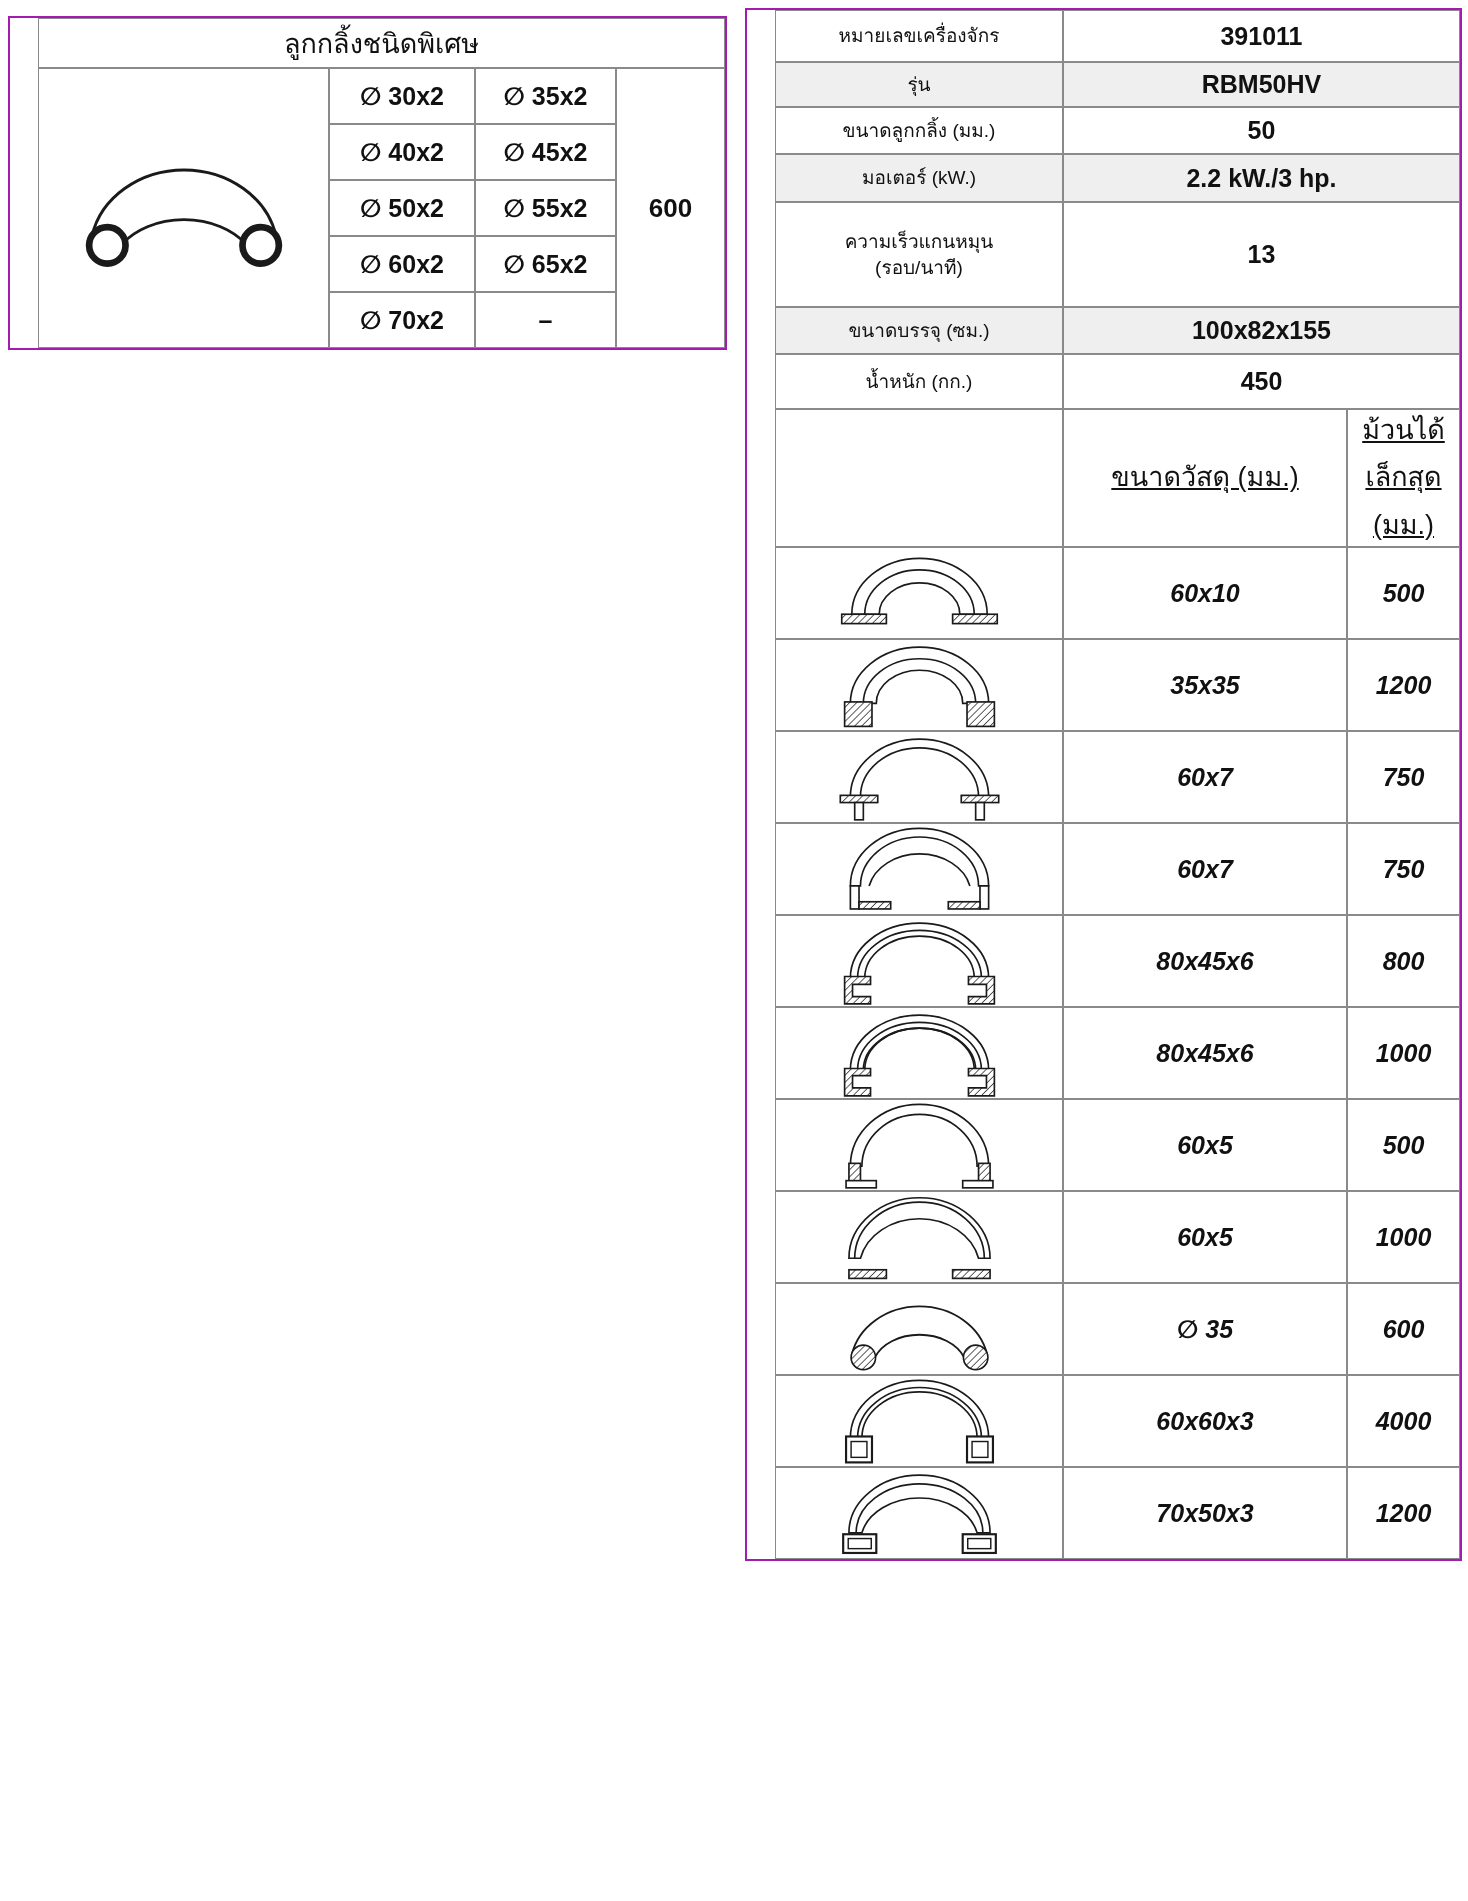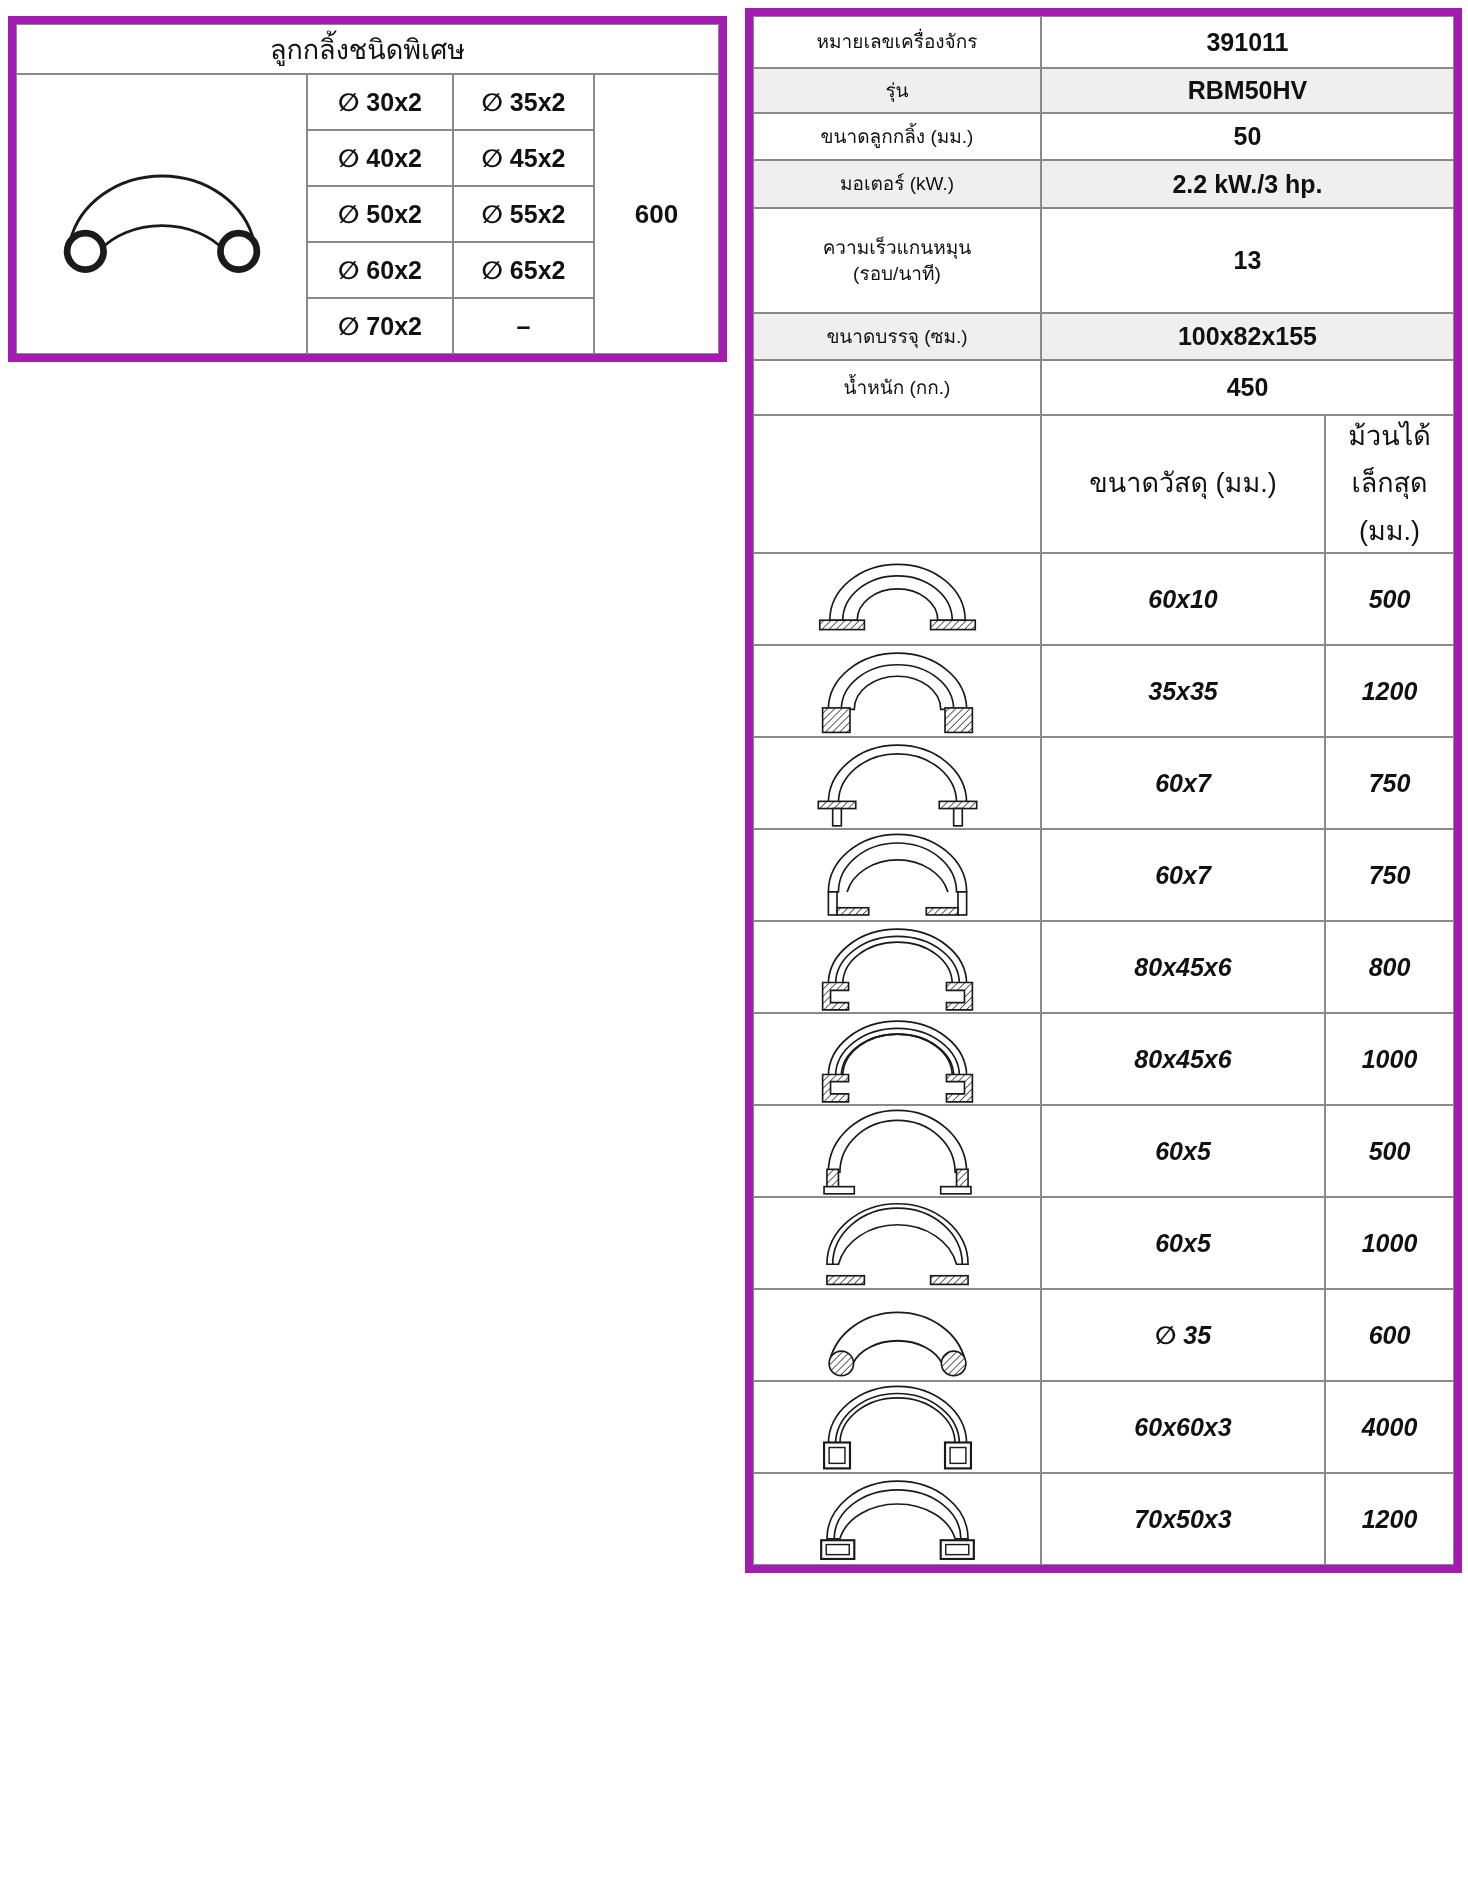--- a/index.html
+++ b/index.html
@@ -1,40 +1,40 @@
 <!DOCTYPE html>
 <html><head>
 <meta charset="utf-8">
 <style>
   html,body{margin:0;padding:0;}
   body{
     width:1468px;height:1901px;background:#ffffff;position:relative;
     font-family:"Liberation Sans","DejaVu Sans",sans-serif;color:#111111;
   }
-  .tbl{position:absolute;background:#ffffff;border:8px solid #a21caf;box-sizing:border-box;}
+  .tbl{position:absolute;background:#ffffff;border:2px solid #a21caf;box-sizing:border-box;padding-left:28px;}
   .cell{
     box-sizing:border-box;border:1px solid #8a8a8a;background:#ffffff;
     display:flex;flex-direction:column;align-items:center;justify-content:center;
     text-align:center;overflow:hidden;
   }
   
   #ltable{left:8px;top:16px;width:719px;}
   .lt-title{height:50px;font-size:27px;}
   .lt-body{display:grid;grid-template-columns:291px 146px 141px auto;grid-auto-rows:56px;}
   .lt-draw{grid-area:1/1/6/2;}
   .lt-600{grid-area:1/4/6/5;font-weight:bold;font-size:26px;}
   .dia-cell{font-weight:bold;font-size:25px;}
   
   #rtable{left:745px;top:8px;width:717px;display:flex;flex-direction:column;}
   .spec-row{display:grid;grid-template-columns:288px auto;}
   .spec-row.shaded .cell{background:#efefef;}
   .spec-label{font-size:19px;line-height:1.35;}
   .spec-value,.num-cell{font-weight:bold;font-size:25px;}
   .profile-header{display:grid;grid-template-columns:288px 284px auto;height:138px;}
-  .profile-header .cell{font-size:27px;line-height:1.75;}
+  .profile-header .cell{font-size:27px;line-height:1.75;text-decoration:underline;}
   .profile-row{display:grid;grid-template-columns:288px 284px auto;height:92px;font-style:italic;}
   .draw-cell svg{display:block;}
 </style>
 </head>
 <body>
 
 <svg width="0" height="0" style="position:absolute" aria-hidden="true">
   <defs>
     <pattern id="hatch" width="7" height="7" patternUnits="userSpaceOnUse" patternTransform="rotate(45)">
       <rect width="7" height="7" fill="#ffffff"></rect>

